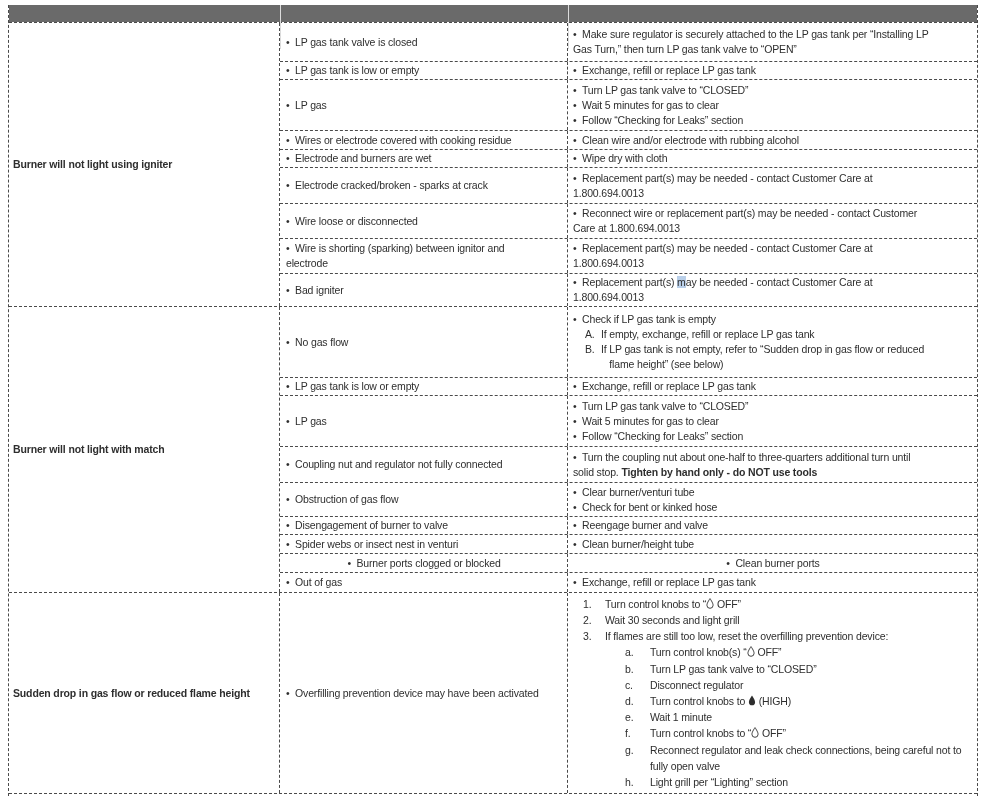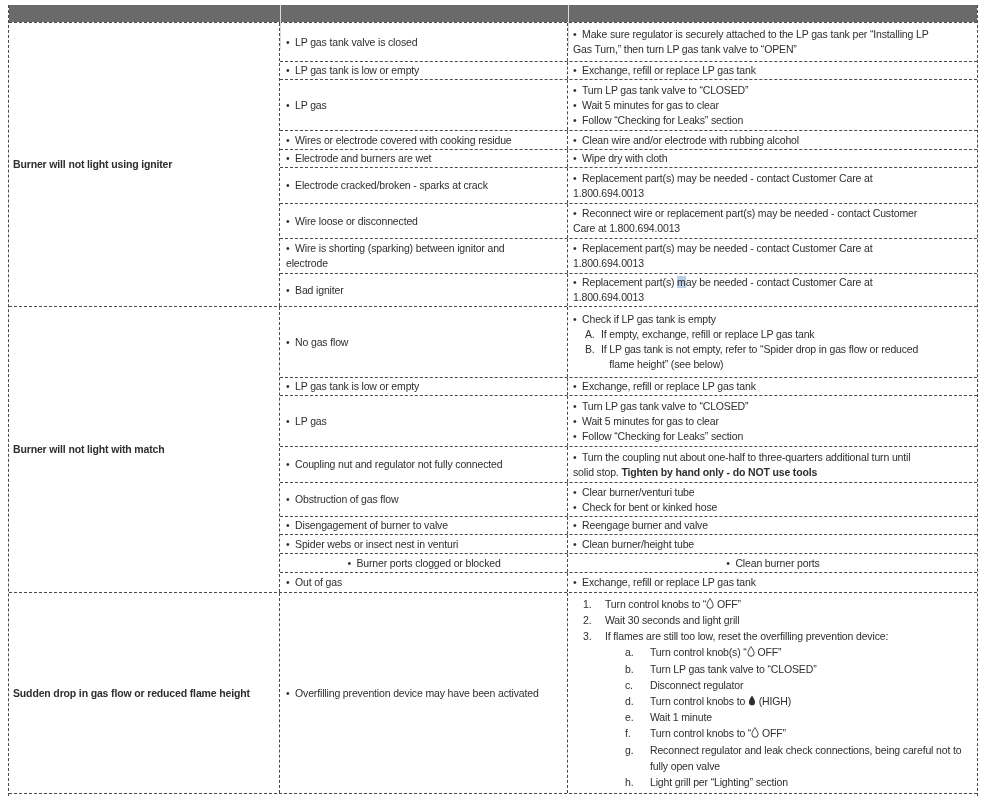--- a/index.html
+++ b/index.html
@@ -157,21 +157,21 @@
               <div class="cl"><span class="blt">•  </span><span>No gas flow</span></div>
             </div>
             <div class="rcell">
               <div class="cl"><span class="blt">•  </span><span>Check if LP gas tank is empty</span></div>
               <div class="step sA">
                 <span class="mk">A.</span>
                 <span class="stxt"><span>If empty, exchange, refill or replace LP gas tank</span></span>
               </div>
               <div class="step sA">
                 <span class="mk">B.</span>
-                <span class="stxt"><span>If LP gas tank is not empty, refer to “Spider drop in gas flow or reduced
+                <span class="stxt"><span>If LP gas tank is not empty, refer to “Sudden drop in gas flow or reduced
    flame height” (see below)</span></span>
               </div>
             </div>
           </div>
           <div class="srow" style="height: 18px;">
             <div class="ccell">
               <div class="cl"><span class="blt">•  </span><span>LP gas tank is low or empty</span></div>
             </div>
             <div class="rcell">
               <div class="cl"><span class="blt">•  </span><span>Exchange, refill or replace LP gas tank</span></div>

